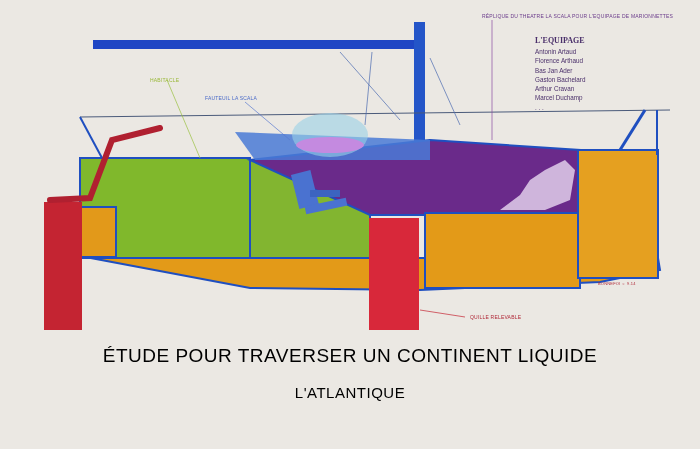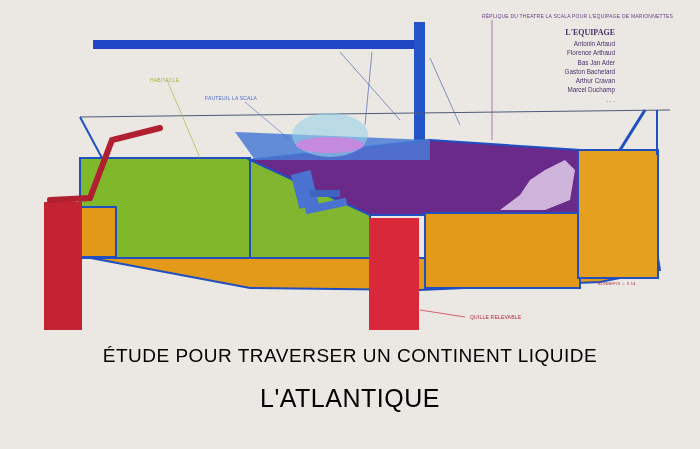--- a/index.html
+++ b/index.html
@@ -1,19 +1,19 @@
 <!DOCTYPE html>
 <html><head>
 <meta charset="utf-8">
 <style>
   html, body { margin:0; padding:0; }
   body { width:700px; height:449px; background:#ebe8e3; overflow:hidden; position:relative; font-family:"Liberation Sans", sans-serif; }
   svg { position:absolute; left:0; top:0; }
   .lbl { position:absolute; font-size:5px; letter-spacing:0.2px; white-space:nowrap; }
-  .crew { position:absolute; left:535px; top:28px; width:80px; text-align:right; color:#4a2f6a; }
+  .crew { position:absolute; left:535px; top:36px; width:80px; text-align:left; color:#4a2f6a; }
   .crew .h { font-family:"Liberation Serif", serif; font-size:8px; font-weight:bold; margin-bottom:2px; }
   .crew .n { font-size:6.3px; line-height:9.3px; }
   .title { position:absolute; left:0; width:700px; text-align:center; color:#000000; letter-spacing:0.5px; }
 </style>
 </head>
 <body>
 
 <svg width="700" height="449">
 
   <rect x="93" y="40" width="322" height="9" fill="#1f46c4"></rect>
@@ -73,13 +73,13 @@
   <div class="n">Antonin Artaud</div>
   <div class="n">Florence Arthaud</div>
   <div class="n">Bas Jan Ader</div>
   <div class="n">Gaston Bachelard</div>
   <div class="n">Arthur Cravan</div>
   <div class="n">Marcel Duchamp</div>
   <div class="n">. . .</div>
 </div>
 
 <div class="title" style="top:345px;font-size:19px;">ÉTUDE POUR TRAVERSER UN CONTINENT LIQUIDE</div>
-<div class="title" style="top:384px;font-size:25px;">L'ATLANTIQUE</div>
+<div class="title" style="top:384px;font-size:15px;">L'ATLANTIQUE</div>
 
 </body></html>

